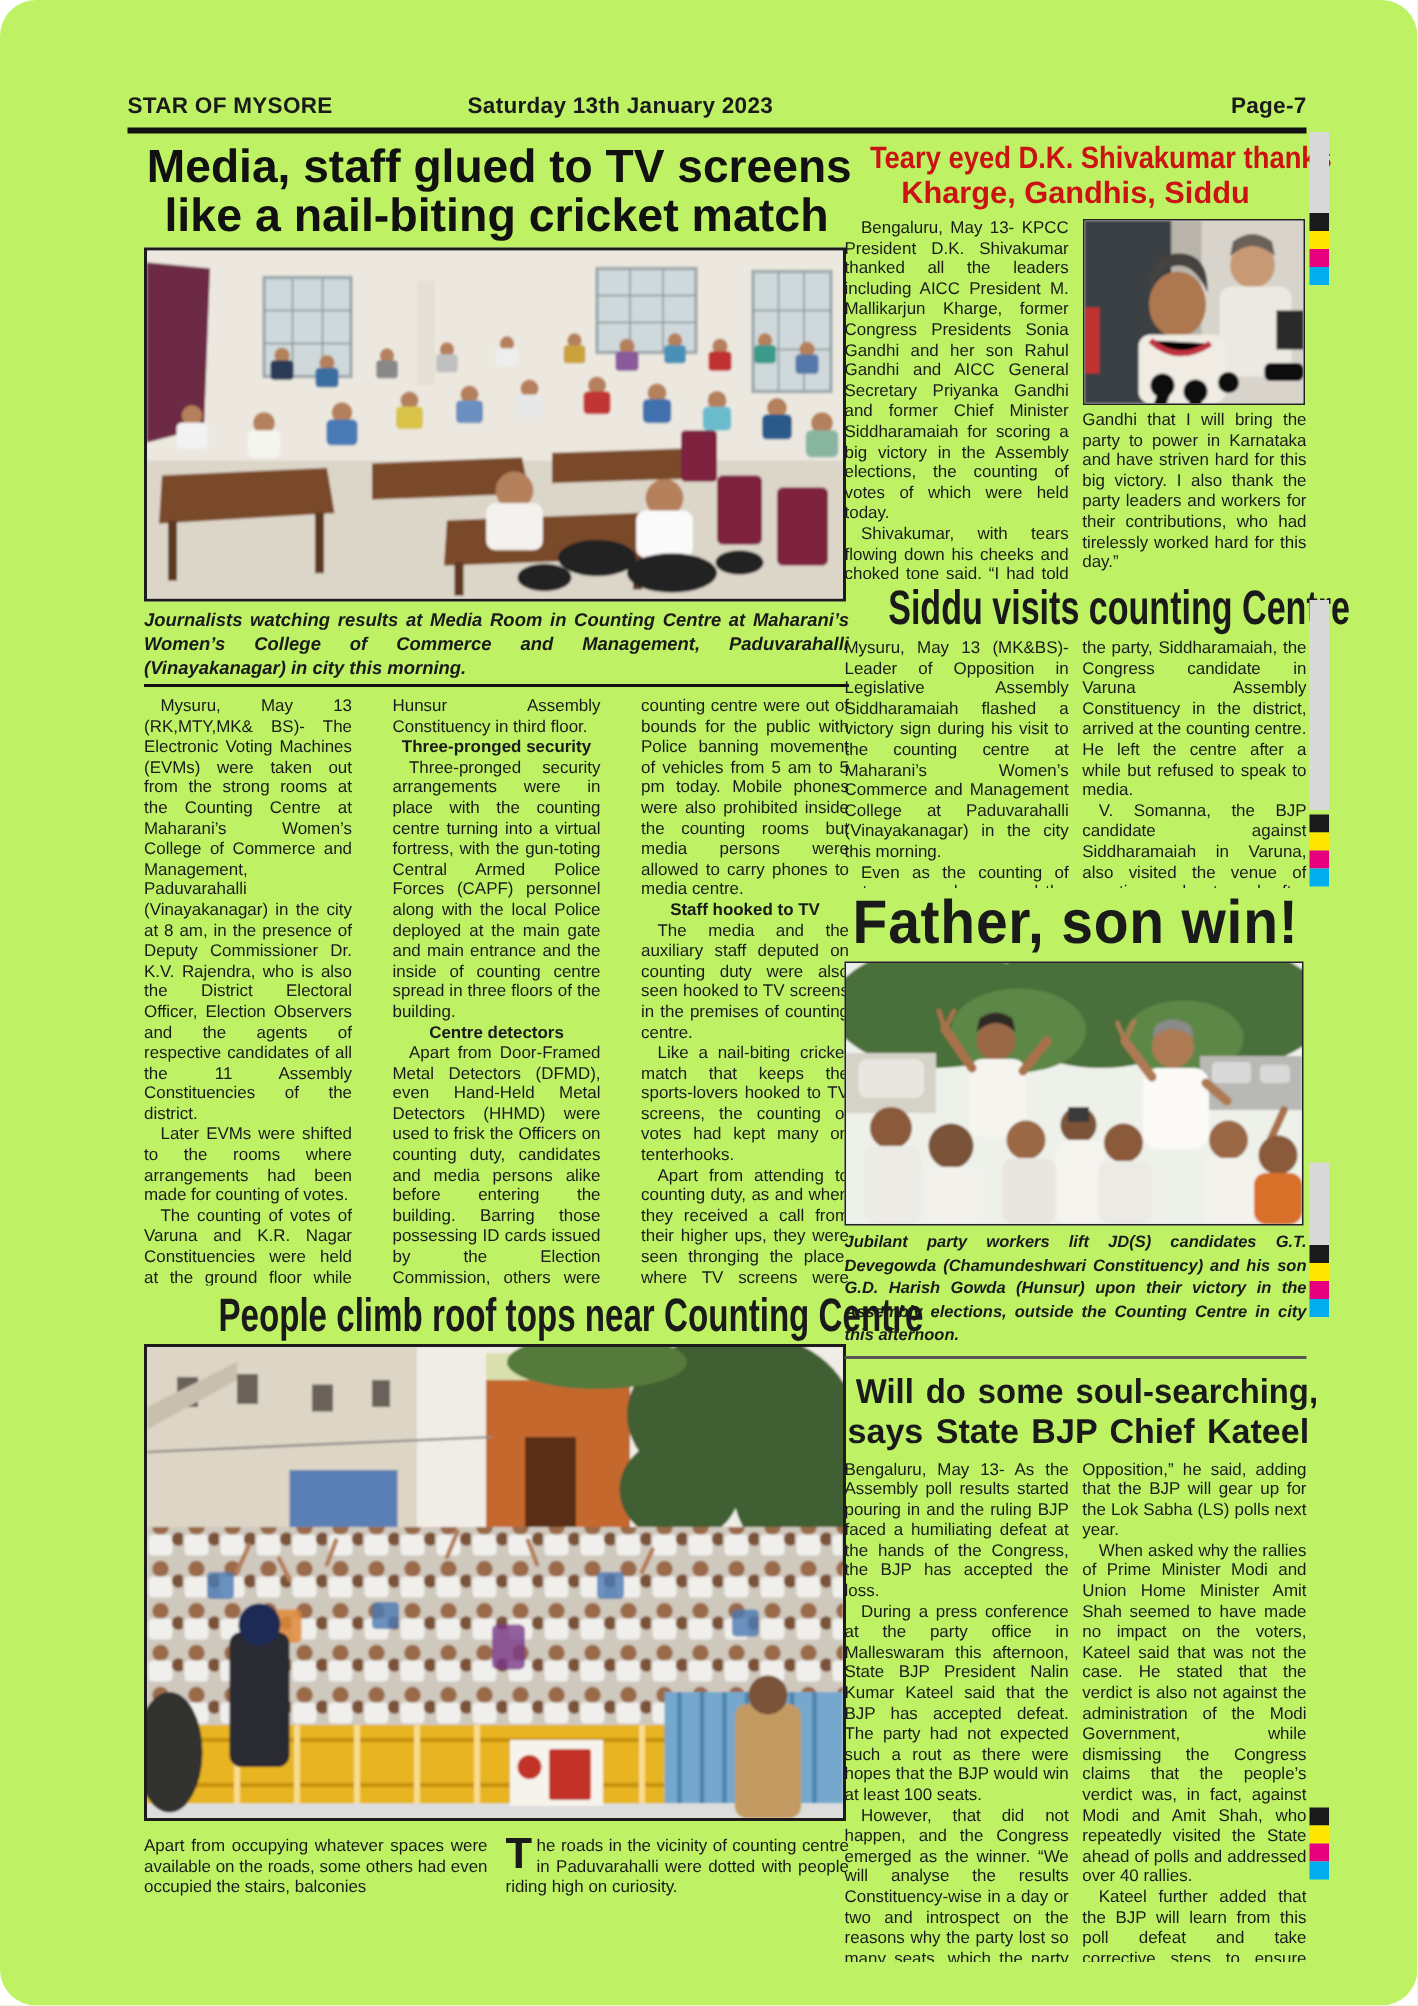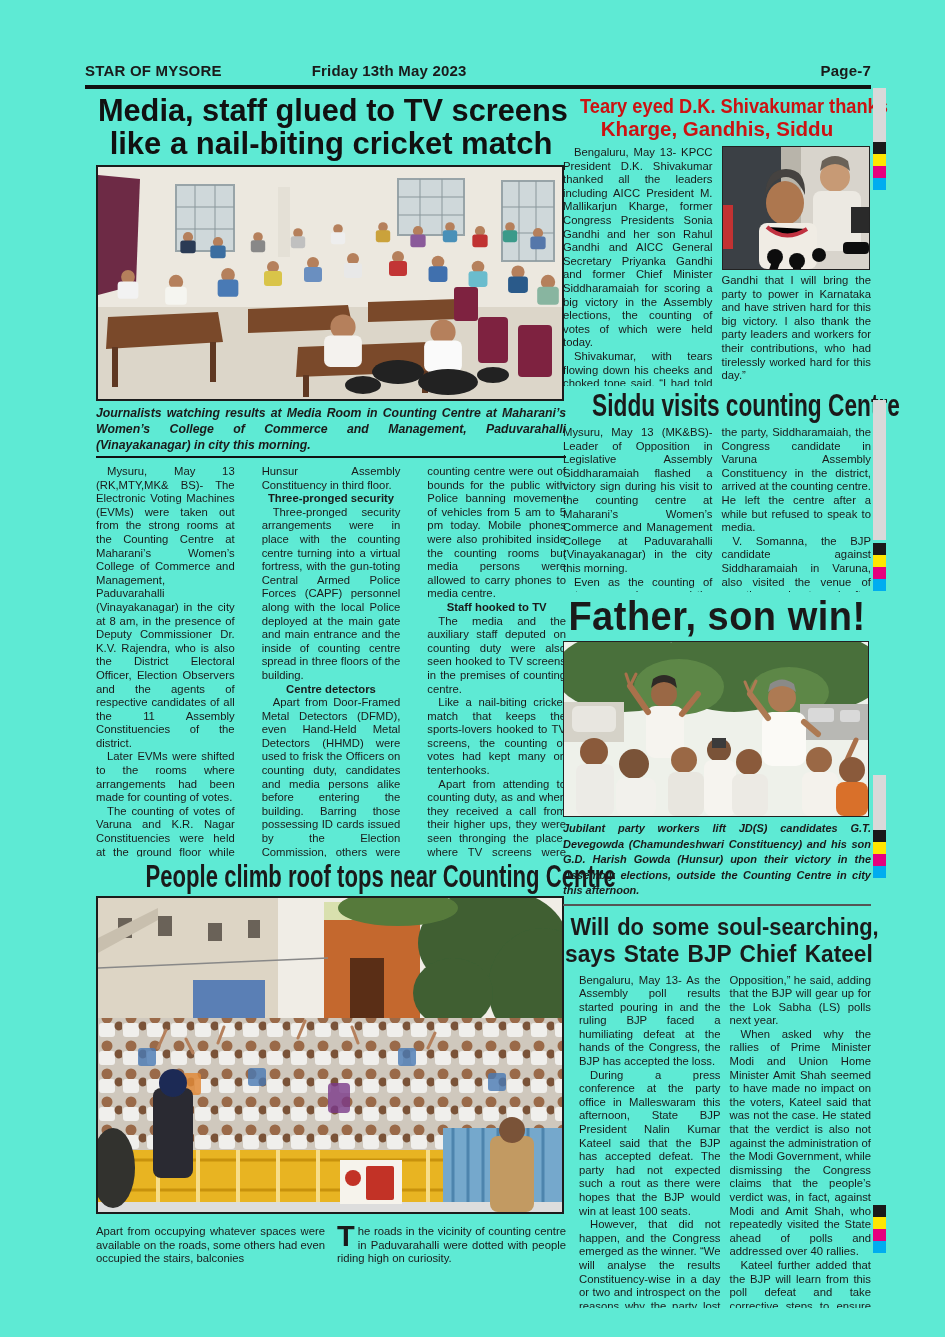--- a/index.html
+++ b/index.html
@@ -1,17 +1,17 @@
 <!DOCTYPE html>
 <html><head>
 <meta charset="utf-8">
 <style>
   html,body{margin:0;padding:0;background:#fff;}
-  .page{position:relative;width:945px;height:1337px;background:#5eead4;overflow:hidden;
-        font-family:"Liberation Sans", sans-serif;color:#1a1a1a;}
+  .page{position:relative;width:945px;height:1337px;background:#bef264;overflow:hidden;
+        font-family:"Liberation Sans", sans-serif;color:#1a1a1a;border-radius:24px;}
   
   .masthead{position:absolute;left:85px;top:62px;width:786px;display:flex;align-items:baseline;
             font-weight:bold;font-size:15px;letter-spacing:.2px;}
   .masthead .mh-date{margin-left:90px;}
   .masthead .mh-page{margin-left:auto;}
   .mh-rule{position:absolute;left:85px;top:85px;width:786px;height:4px;background:#111;}
   
   .fitline{display:block;white-space:nowrap;transform-origin:50% 20%;text-align:center;}
   .body-cols{display:flex;overflow:hidden;}
   .col{flex:1;font-size:11.3px;line-height:13.6px;text-align:justify;}
@@ -39,38 +39,38 @@
   .shiv-wrap .scol p:first-child{}
   .photo3{width:146px;height:122px;border:1.5px solid #222;background:#ccc;overflow:hidden;}
   .photo3w p{text-indent:0 !important;margin-top:4px !important;}
   .hl-siddu{font-weight:bold;font-size:28px;margin-top:2px;}
   .siddu-cols{margin-top:6px;gap:9px;height:166px;}
   .hl-father{font-weight:bold;font-size:38px;margin-top:2px;letter-spacing:.5px;}
   .photo4{margin-top:4px;width:304px;height:174px;border:1.5px solid #222;}
   .cap2{font-weight:bold;font-style:italic;font-size:11px;line-height:15.5px;text-align:justify;
         margin-top:4px;padding-bottom:5px;border-bottom:2.5px solid #555;}
   .hl-kateel{font-weight:bold;font-size:23px;line-height:27px;margin-top:8px;word-spacing:2px;}
-  .kateel-cols{margin-top:6px;gap:9px;height:334px;margin-left:16px;}
+  .kateel-cols{margin-top:6px;gap:9px;height:334px;}
   
   .pm{position:absolute;left:873px;width:13px;}
   .pm-bar{background:#d9d9d9;}
   .pm-k{background:#1a1a1a;}
   .pm-y{background:#ffe600;}
   .pm-m{background:#e6007e;}
   .pm-c{background:#00adef;}
   .pm-sq{height:12px;}
 </style>
 </head>
 <body>
 
 <div class="page">
 
   <div class="masthead">
     <span>STAR OF MYSORE</span>
-    <span class="mh-date">Friday 13th May 2023</span>
+    <span class="mh-date">Saturday 13th January 2023</span>
     <span class="mh-page">Page-7</span>
   </div>
   <div class="mh-rule"></div>
 
   <div class="left-sec">
 
     <div class="hl-main">
       <span class="fitline" style="transform: scale(0.992, 1);">Media, staff glued to TV screens</span>
       <span class="fitline" style="transform: scale(1, 1);">like a nail-biting cricket match</span>
     </div>

